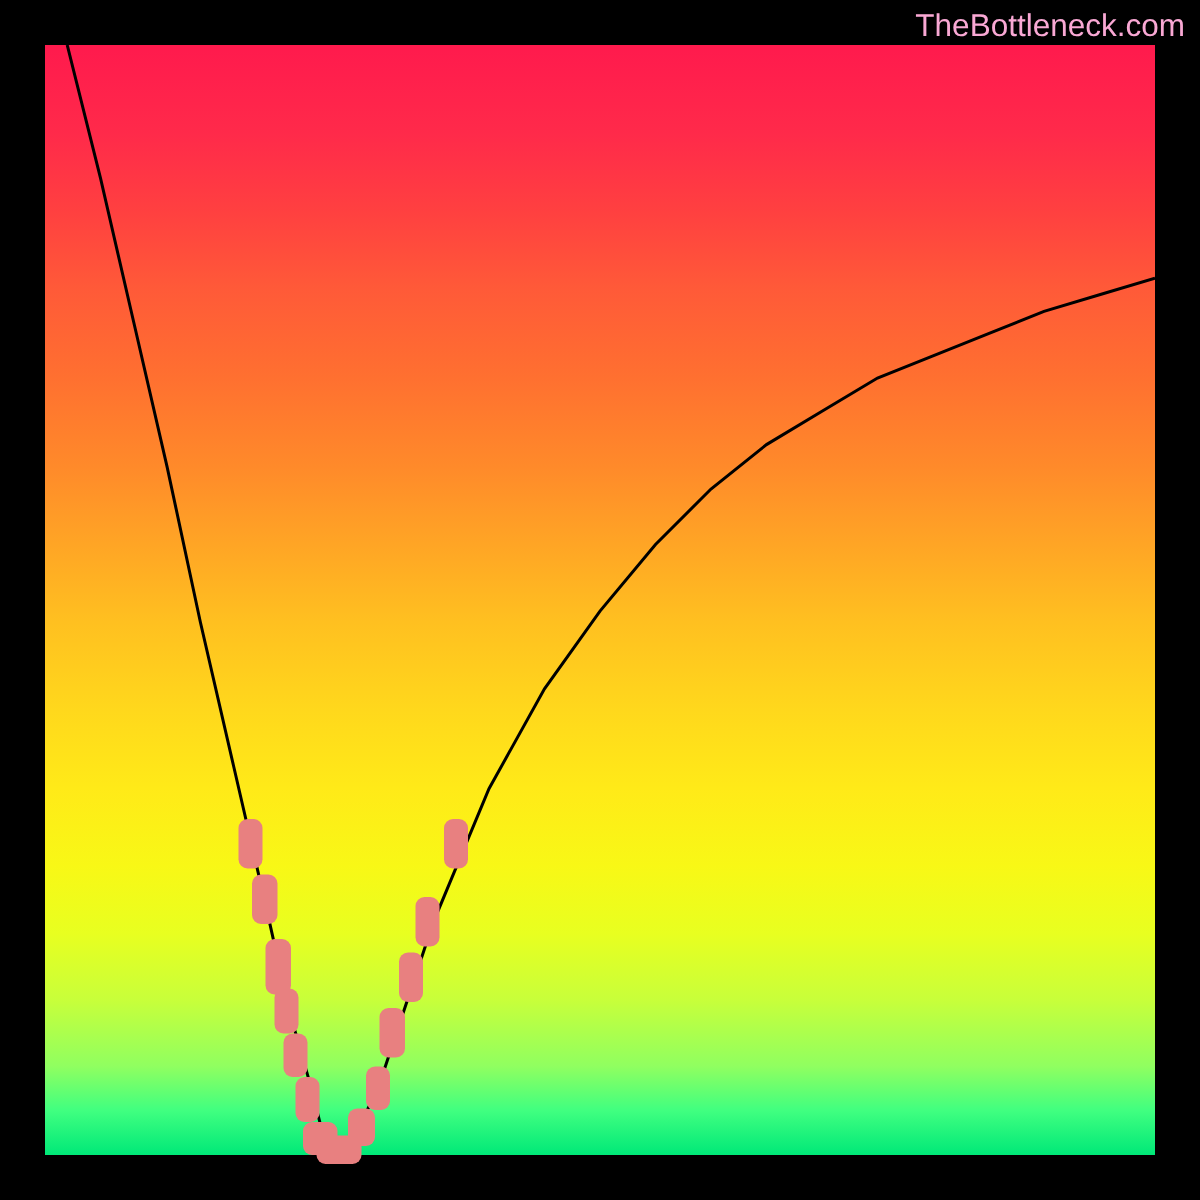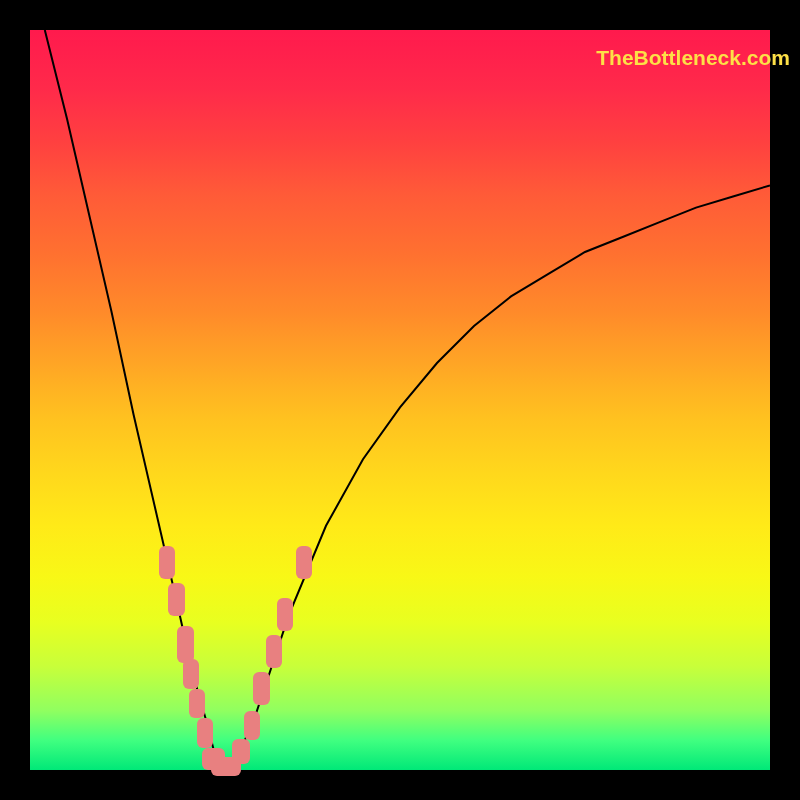--- a/index.html
+++ b/index.html
@@ -33,25 +33,24 @@
       #c8ff3a 86%,
       #90ff60 92%,
       #40ff80 96%,
       #00e878 100%
     );
   }
   .watermark {
     position: absolute;
     top: 6px;
     right: 10px;
-    color: #fde047;
+    color: #f9a8d4;
     font-size: 21px;
-    font-weight: 700;
+    font-weight: 400;
     z-index: 10;
-    margin-top: 40px;
   }
   .curve-svg {
     position: absolute;
     left: 0;
     top: 0;
     width: 740px;
     height: 740px;
     z-index: 2;
   }
   .curve-path {

